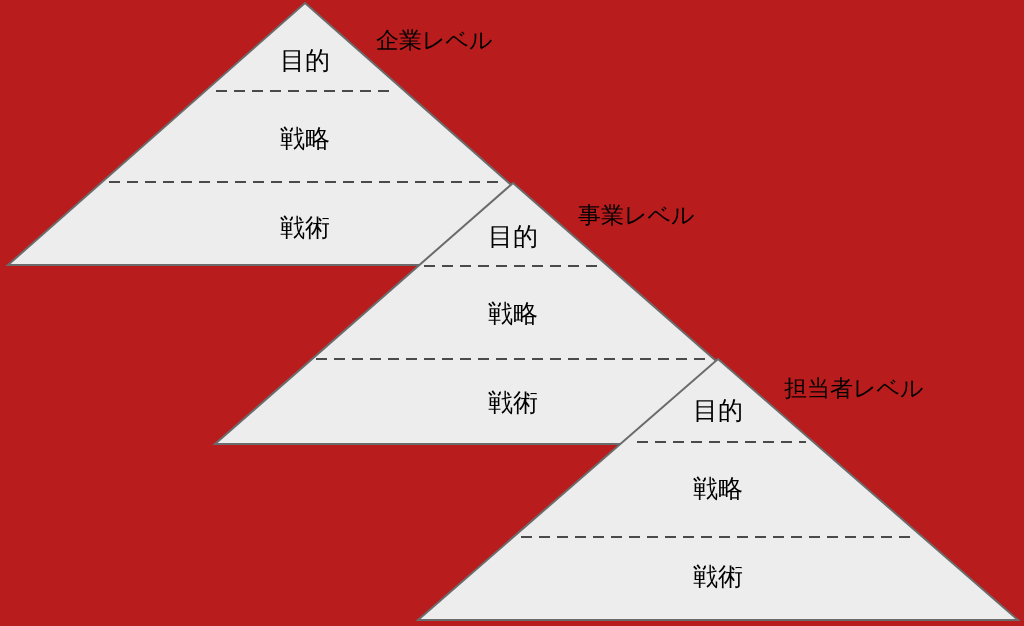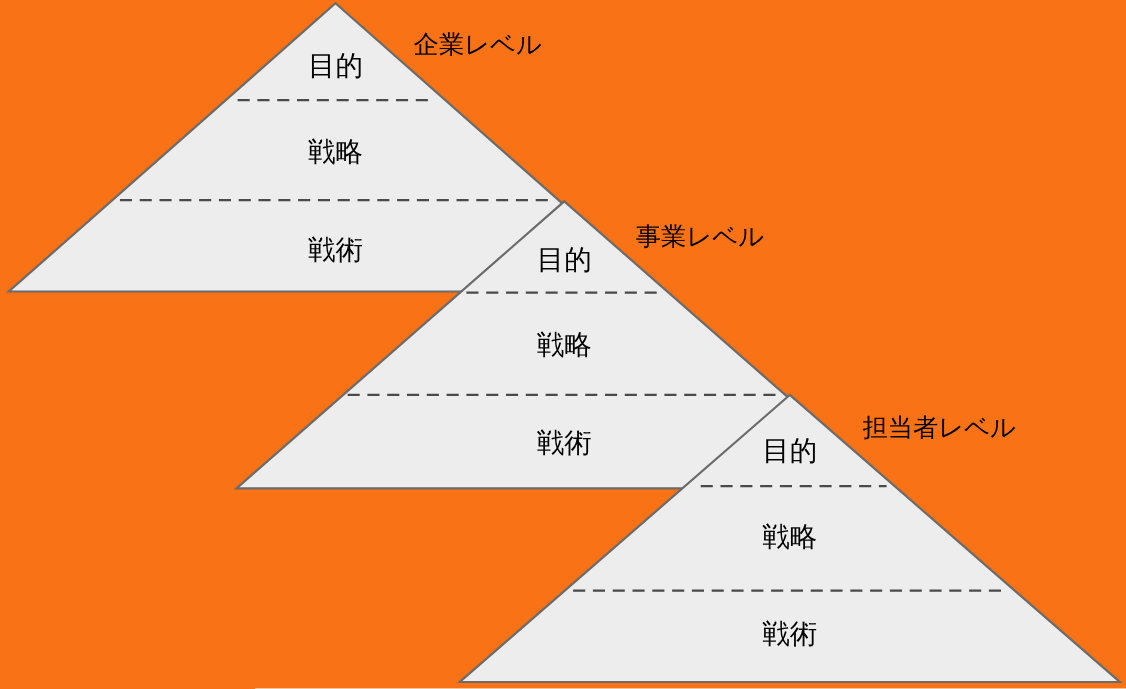--- a/index.html
+++ b/index.html
@@ -8,21 +8,21 @@
     padding: 0;
     background: #ffffff;
   }
   body {
     font-family: "Liberation Sans", "DejaVu Sans", sans-serif;
   }
   #canvas {
     position: relative;
     width: 1024px;
     height: 626px;
-    background: #f97316;
+    background: #b91c1c;
     overflow: hidden;
   }
   svg.diagram {
     position: absolute;
     left: 0;
     top: 0;
     width: 1024px;
     height: 626px;
     display: block;
   }

